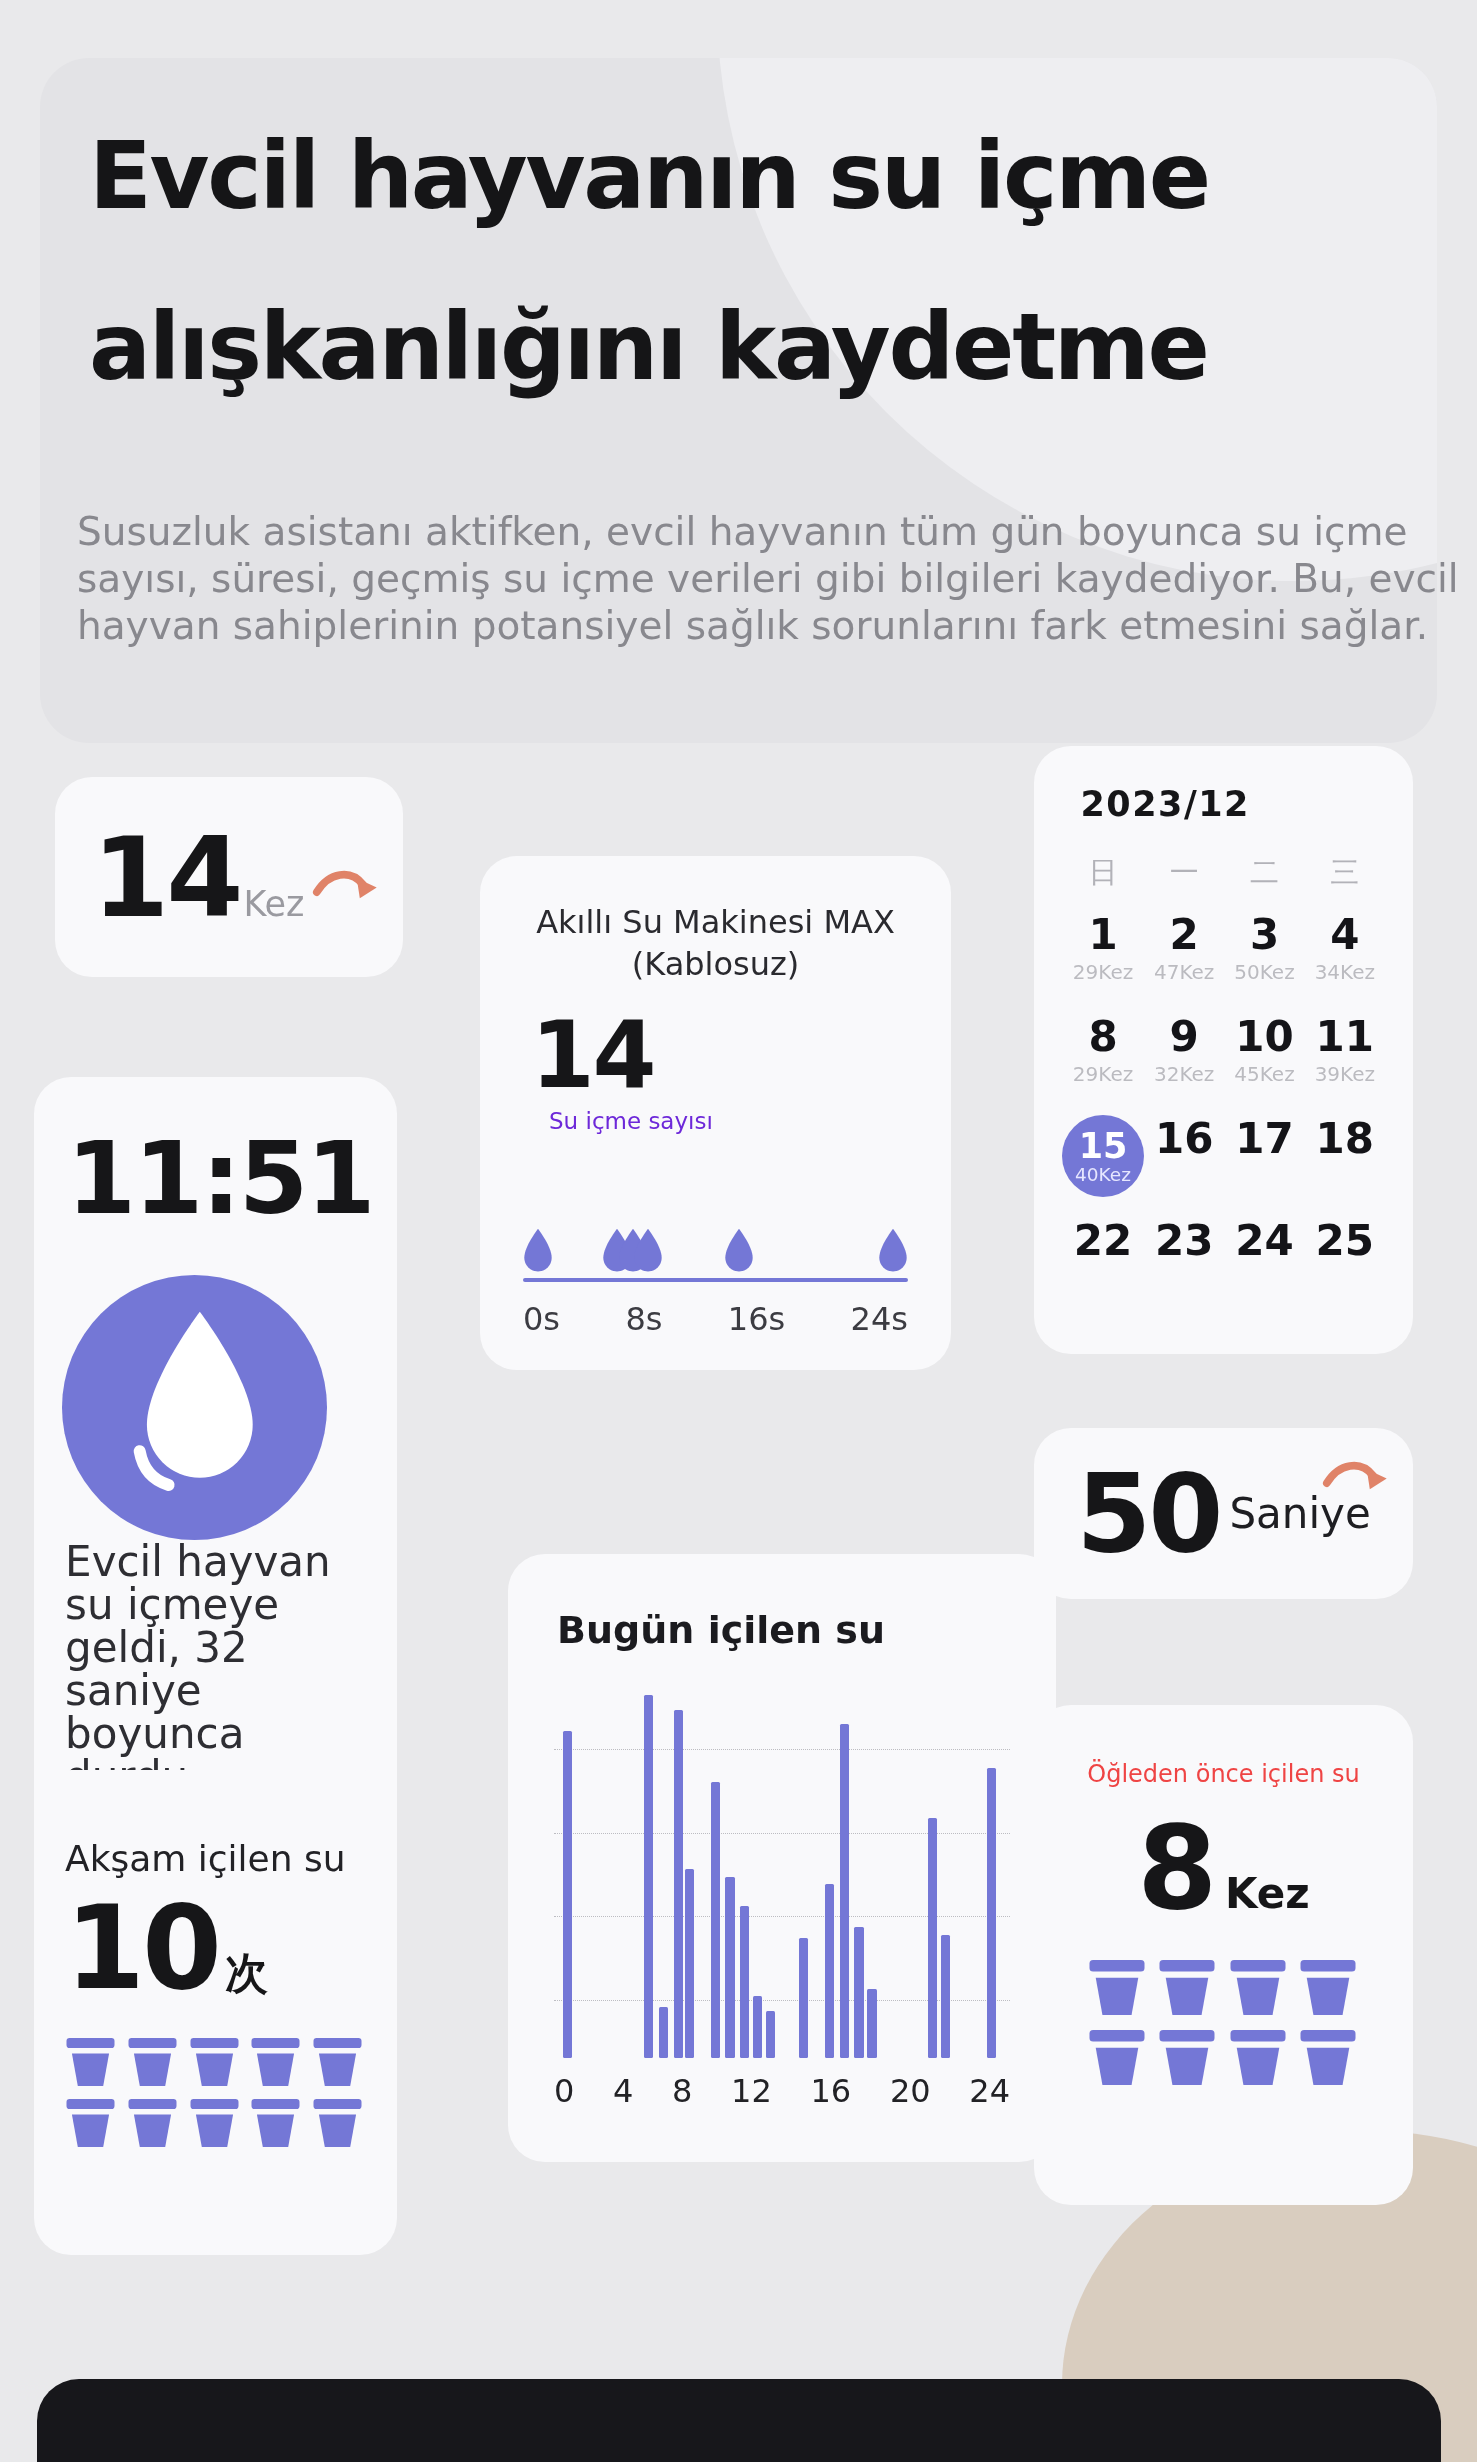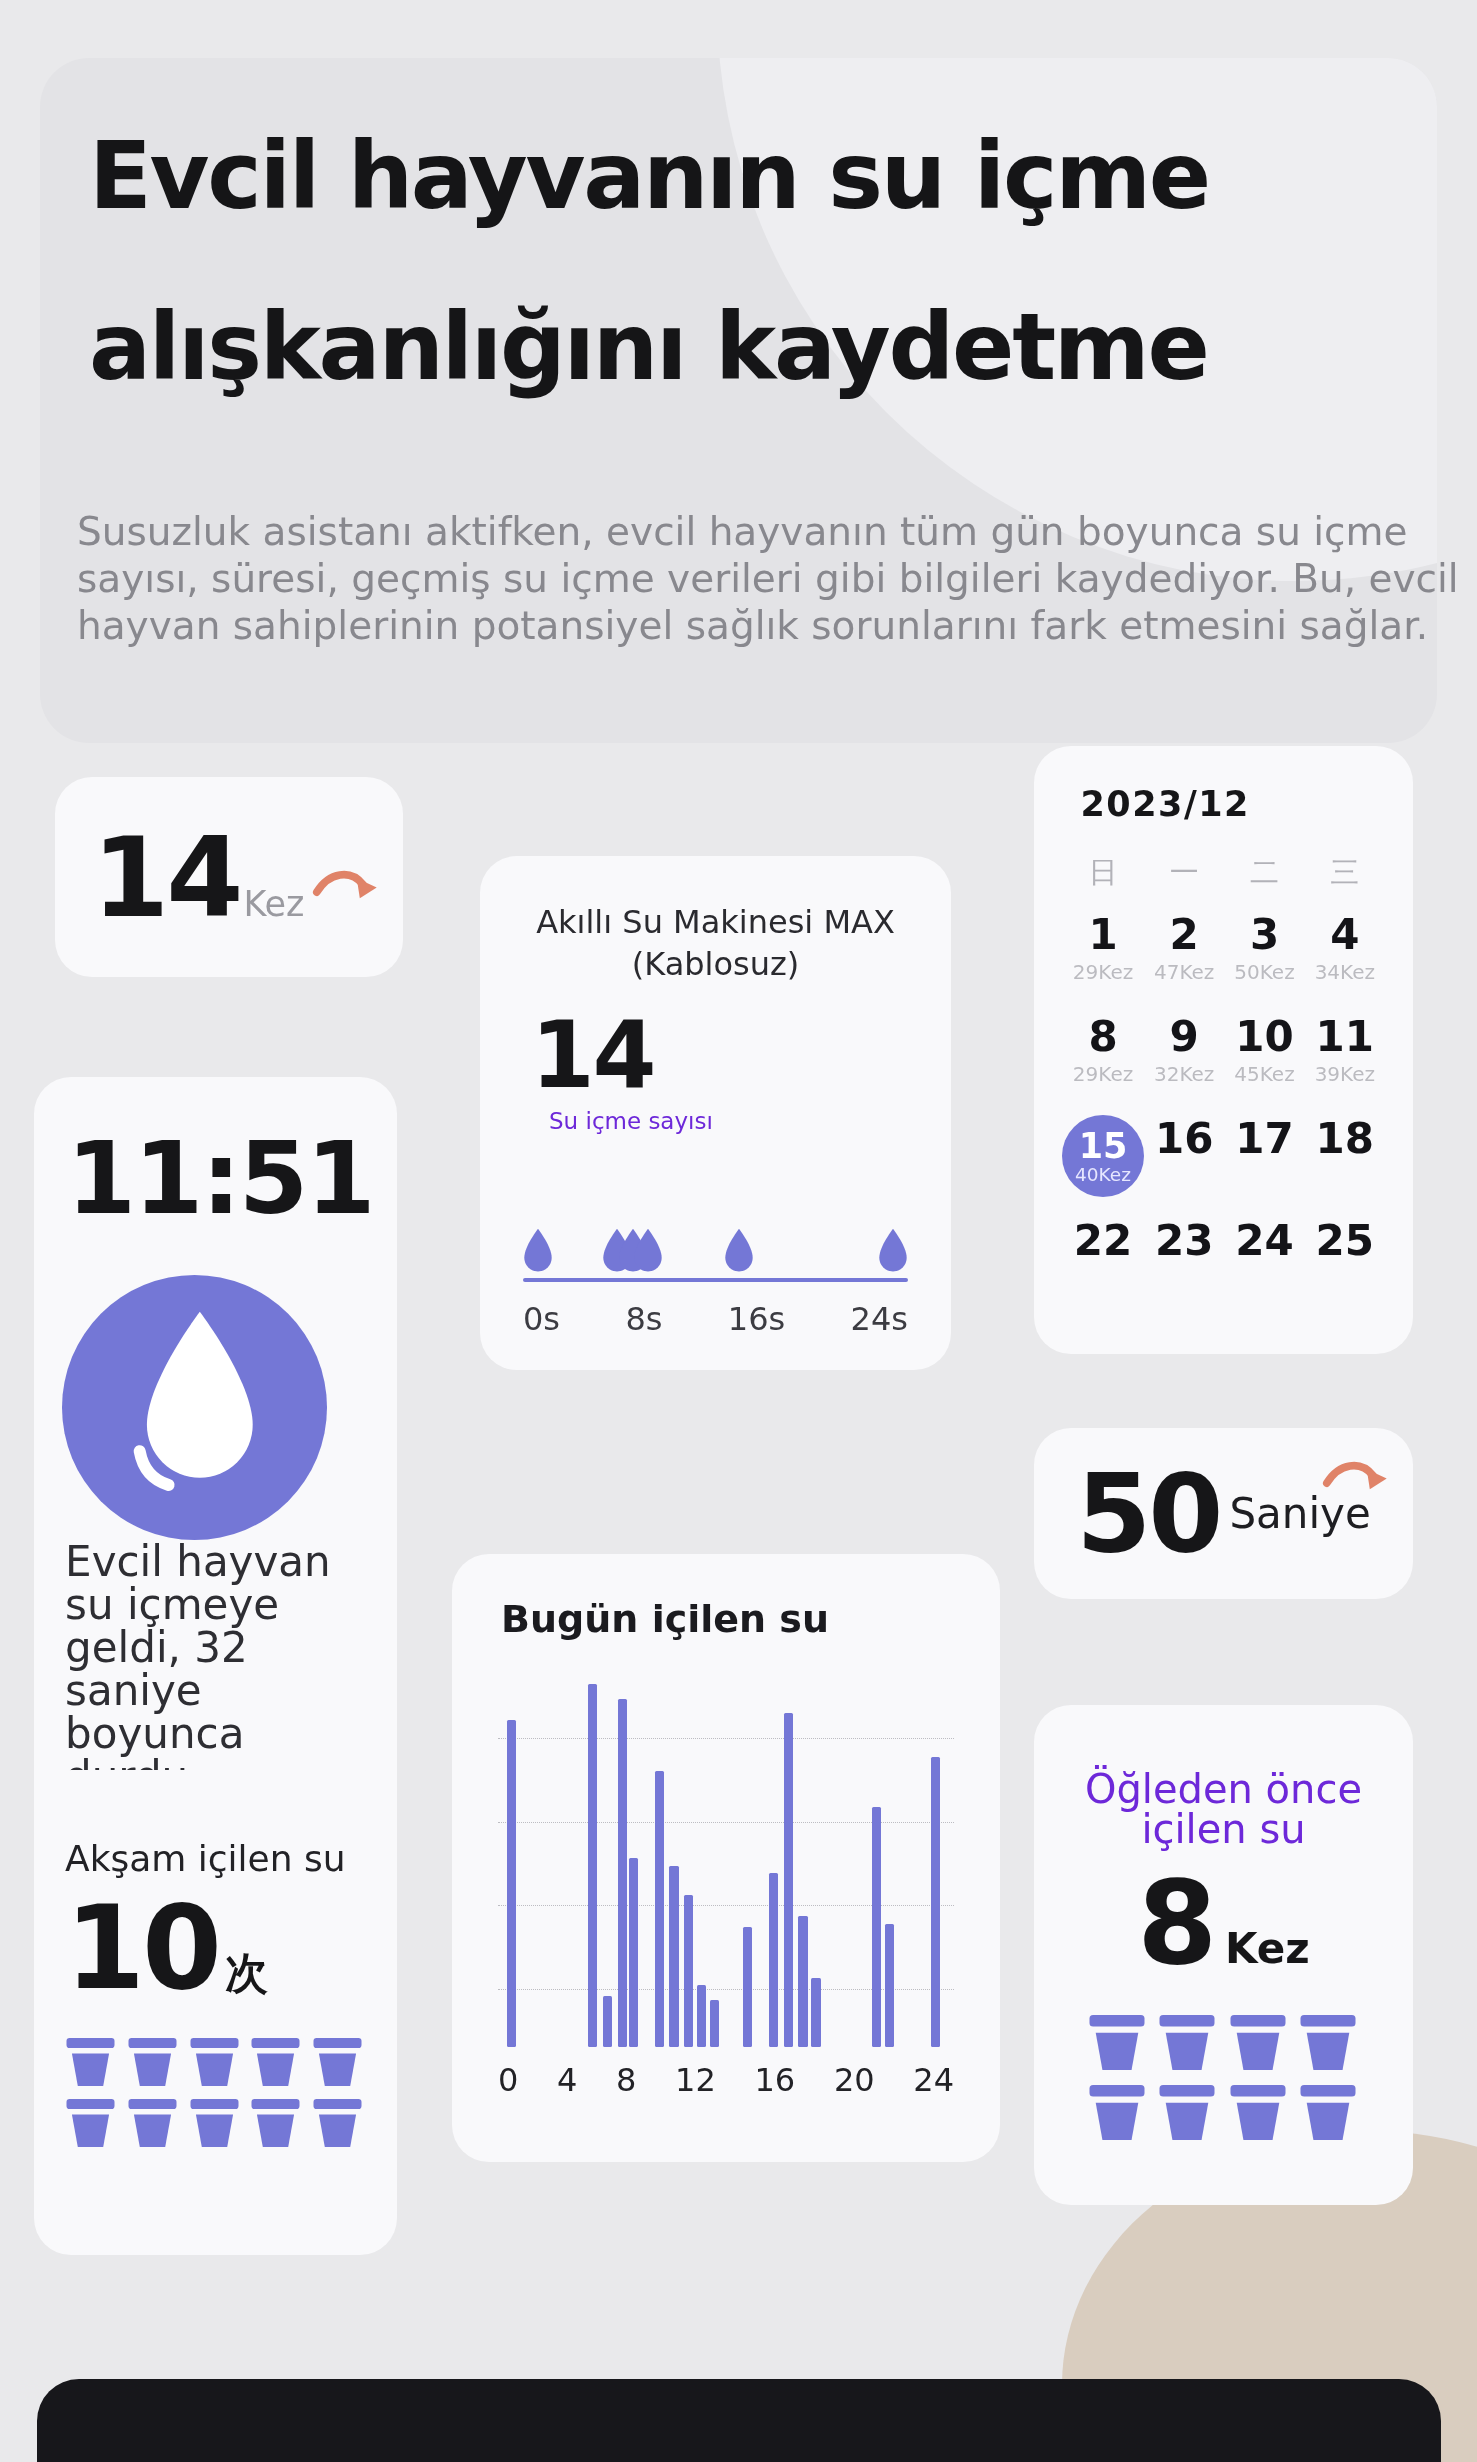--- a/index.html
+++ b/index.html
@@ -73,21 +73,21 @@
   .time-msg{ font-size:42px; line-height:43px; color:#2e2e33; margin-left:3.1px; width:308px; }
 
   
   #seconds-card{ left:1034px; top:1428px; width:379px; height:171px;
     display:flex; align-items:center; justify-content:center; }
   #seconds-card .big-num{ font-size:108px; }
   #seconds-card .unit{ font-size:42px; font-weight:500; color:#1e1e22; margin-left:9.2px; }
   #seconds-card .swoosh{ position:absolute; right:23px; top:29px; }
 
   
-  #today-card{ left:452px; top:1554px; width:548px; height:608px; padding:43px 46px; }
+  #today-card{ left:508px; top:1554px; width:548px; height:608px; padding:54px 46px; }
   .today-title{ font-size:38px; font-weight:600; color:#1b1b1f; margin-left:3.1px; }
   .plot{ position:relative; height:363px; margin-top:43px; }
   .gridline{ position:absolute; left:0; right:0; border-top:1.5px dotted #bdbdc2; }
   .bar{ position:absolute; bottom:0; width:9.2px; border-radius:1.5px; background:#7477d6; }
   .xaxis{ display:flex; justify-content:space-between; margin-top:14px;
     font-size:32px; color:#222226; font-weight:500; }
 
   
   #evening-card{ left:34px; top:1770px; width:363px; height:485px; padding:68px 31px 15.4px; }
   .evening-title{ font-size:36px; font-weight:500; color:#222226; }
@@ -96,21 +96,21 @@
   #evening-card .unit{ font-size:43px; font-weight:600; margin-left:6.2px; }
   .cups{ display:flex; flex-wrap:wrap; margin-top:32px; }
   .cups-5{ gap:12.3px 10.8px; width:302px; }
   .cups-5 .cup{ width:51px; height:48px; }
   .cups-4{ gap:15.4px 12.3px; width:271px; margin:34px auto 0; }
   .cups-4 .cup{ width:58px; height:55px; }
   .cup svg{ display:block; width:100%; height:100%; fill:#7477d6; }
 
   
   #morning-card{ left:1034px; top:1705px; width:379px; height:500px; padding:48px 31px; text-align:center; }
-  .morning-title{ font-size:40px; line-height:40px; font-weight:500; color:#6d28d9; margin:16px -9.2px; }
+  .morning-title{ font-size:24px; line-height:40px; font-weight:500; color:#ef4444; margin:1px -9.2px; }
   #morning-card .value-row{ justify-content:center; margin-top:17px; }
   #morning-card .big-num{ font-size:115px; }
   #morning-card .unit{ font-size:42px; font-weight:600; margin-left:10.8px; }
 </style>
 </head>
 <body>
 
 <div id="header-block">
   <div id="header-circle"></div>
 </div>

